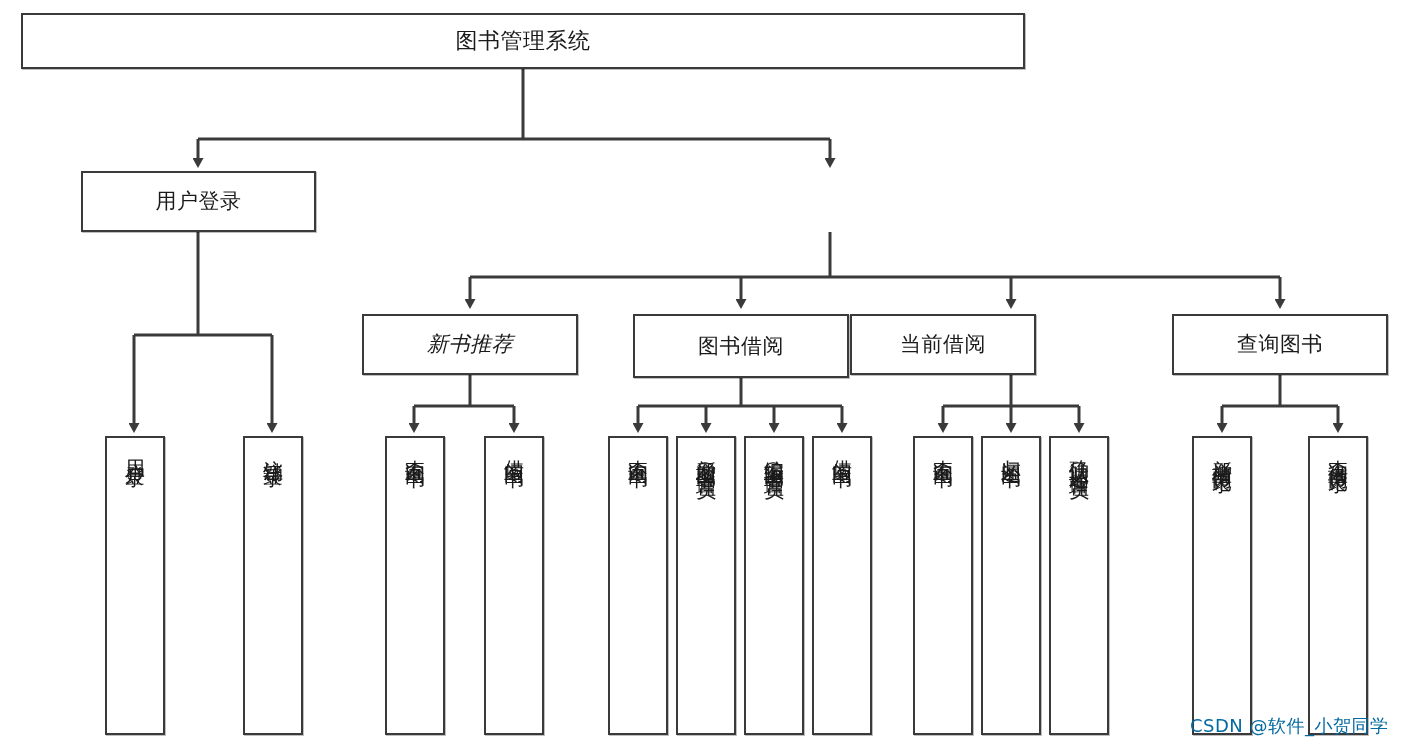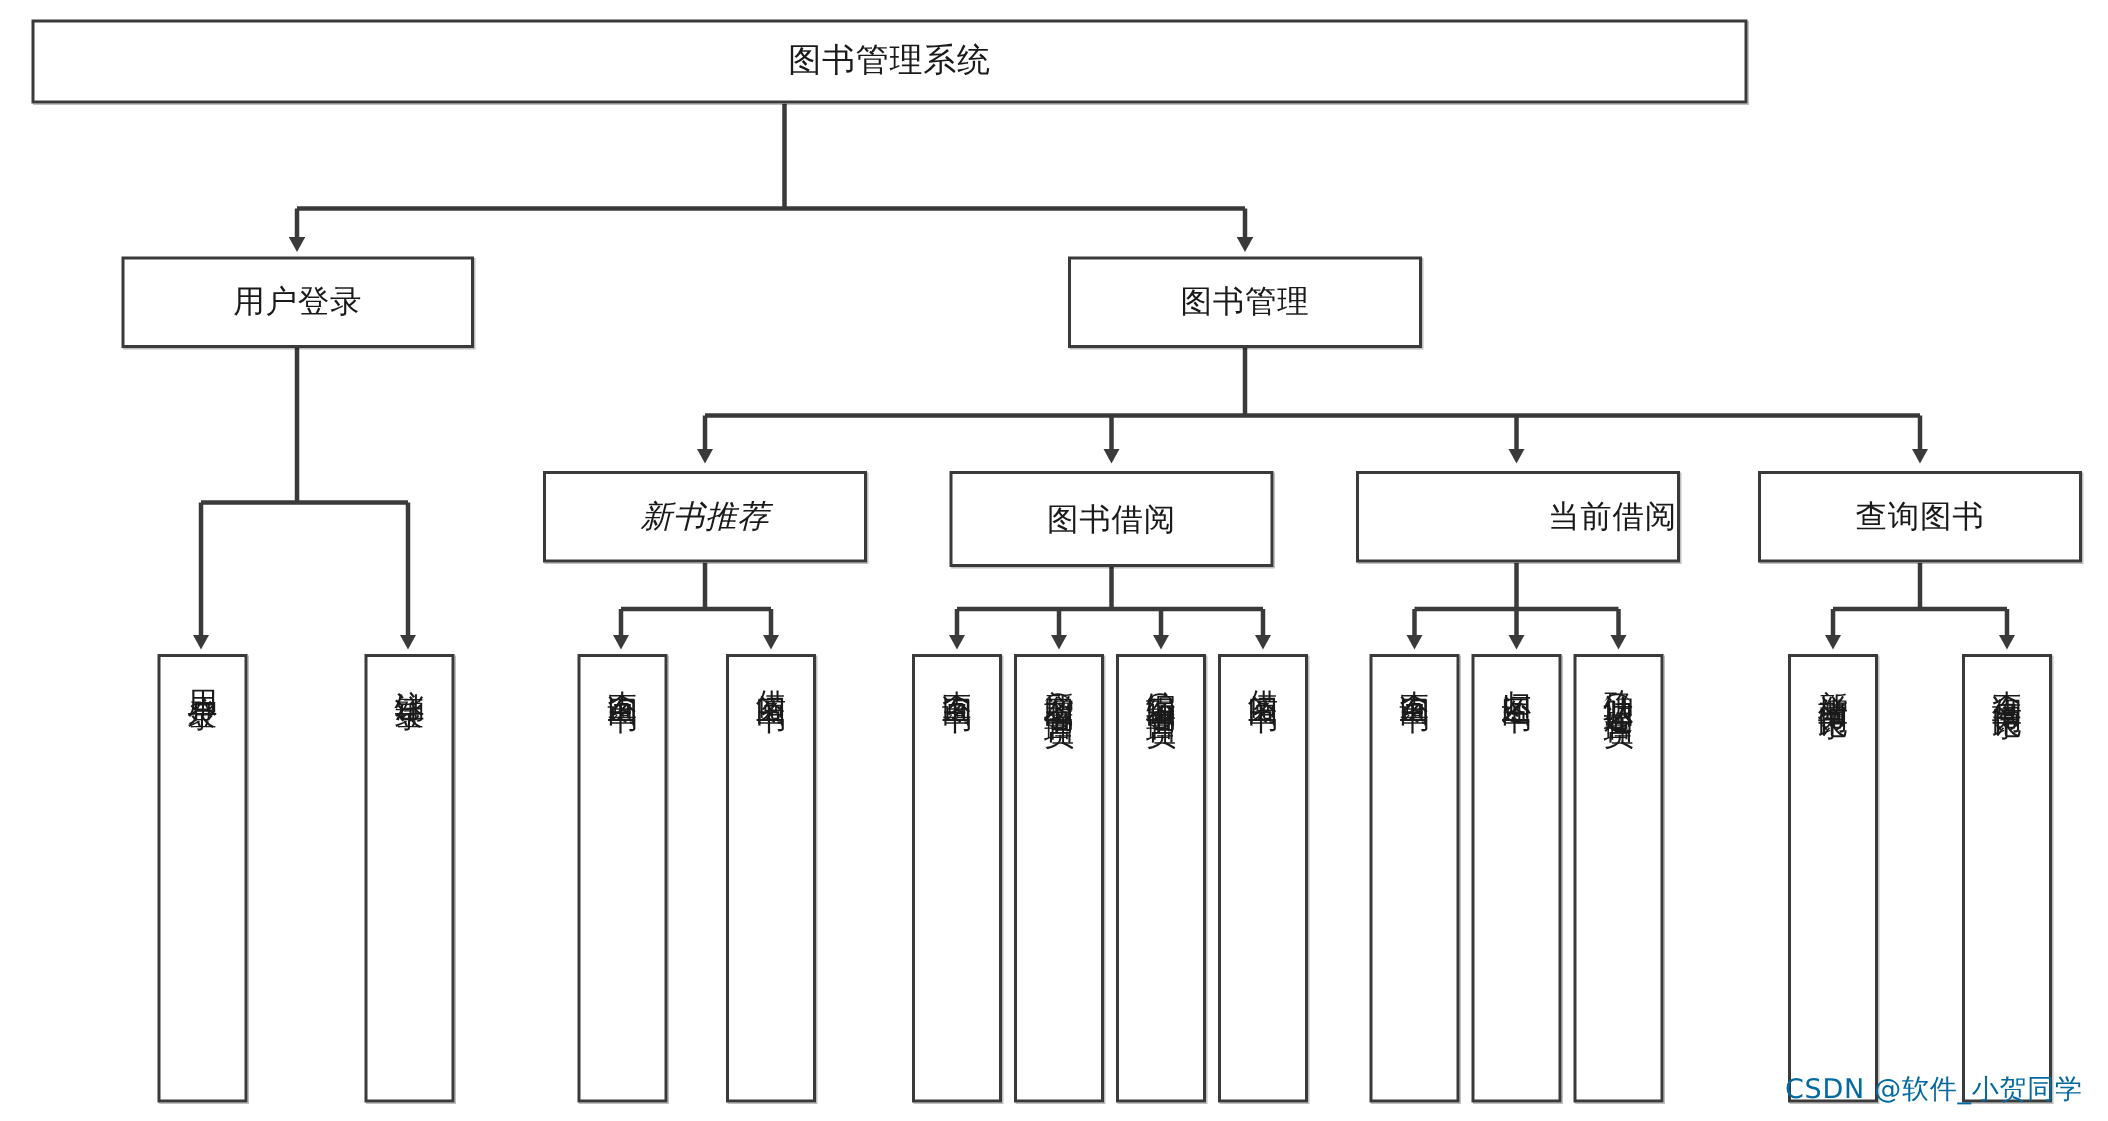--- a/index.html
+++ b/index.html
@@ -119,38 +119,35 @@
       <path d="M1011,406 L1011,424" marker-end="url(#arrow)"></path>
       <path d="M1079,406 L1079,424" marker-end="url(#arrow)"></path>
 
       <path d="M1280,375 L1280,406"></path>
       <path d="M1222,406 L1338,406"></path>
       <path d="M1222,406 L1222,424" marker-end="url(#arrow)"></path>
       <path d="M1338,406 L1338,424" marker-end="url(#arrow)"></path>
     </g>
   </svg>
 
-  <div class="node root" style="left:21px; top:13px; width:1144px; height:56px;">
+  <div class="node root" style="left:21px; top:13px; width:1004px; height:56px;">
     <span class="label">图书管理系统</span>
   </div>
 
   <div class="node lvl2" style="left:81px; top:171px; width:235px; height:61px;">
     <span class="label">用户登录</span>
-  </div>
-  <div class="node lvl2" style="left:712px; top:171px; width:236px; height:61px;">
-    <span class="label">图书管理</span>
   </div>
 
   <div class="node lvl3" style="left:362px; top:314px; width:216px; height:61px;font-style:italic;">
     <span class="label">新书推荐</span>
   </div>
   <div class="node lvl3" style="left:633px; top:314px; width:216px; height:64px;">
     <span class="label">图书借阅</span>
   </div>
-  <div class="node lvl3" style="left:904px; top:314px; width:216px; height:61px;justify-content:flex-end;">
+  <div class="node lvl3" style="left:850px; top:314px; width:186px; height:61px;">
     <span class="label">当前借阅</span>
   </div>
   <div class="node lvl3" style="left:1172px; top:314px; width:216px; height:61px;">
     <span class="label">查询图书</span>
   </div>
 
   <div class="node leaf" style="left:105px; top:436px; width:60px; height:299px;">
     <span class="label">用户登录</span>
   </div>
   <div class="node leaf" style="left:243px; top:436px; width:60px; height:299px;">

